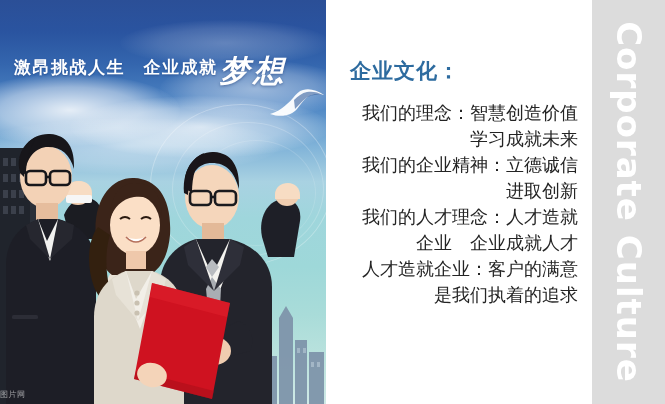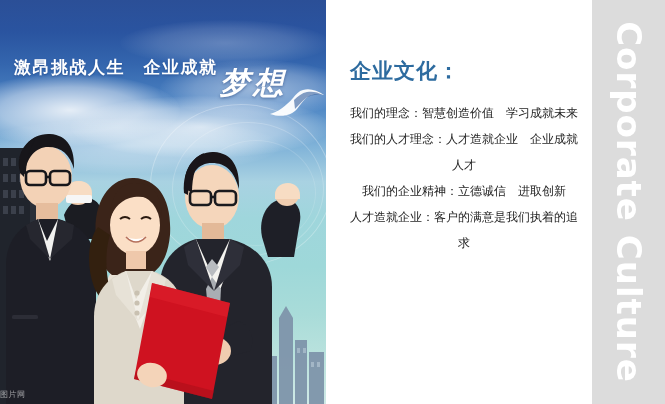--- a/index.html
+++ b/index.html
@@ -101,21 +101,21 @@
     font-family: "DejaVu Sans", "Liberation Sans", sans-serif;
   }
   .banner-title .calli {
     font-family: "DejaVu Serif", "Liberation Serif", serif;
     font-style: italic;
     font-size: 30px;
     font-weight: 700;
     letter-spacing: 4px;
     line-height: 0;
     position: relative;
-    top: 20px;
+    top: 8px;
     margin-left: 2px;
     text-shadow: 0 1px 3px rgba(20,50,110,0.5);
   }
 
   
   .skyline-left {
     position: absolute;
     left: 0;
     bottom: 0;
     width: 74px;
@@ -168,25 +168,25 @@
     font-weight: 700;
     color: #2d6b9f;
     letter-spacing: 1px;
     font-family: "DejaVu Sans", "Liberation Sans", sans-serif;
   }
   .content-body {
     position: absolute;
     left: 24px;
     top: 100px;
     width: 228px;
-    font-size: 12px;
+    font-size: 18px;
     line-height: 26px;
     color: #242424;
     font-family: "DejaVu Serif", "Liberation Serif", serif;
-    text-align: center;
+    text-align: right;
   }
   .content-body p {
     margin: 0;
     padding: 0;
   }
 
   
   #sidebar {
     position: absolute;
     left: 592px;
@@ -407,22 +407,22 @@
       </g>
     </svg>
 
     <div class="banner-watermark">图片网</div>
   </div>
 
   <div id="content">
     <div class="content-title">企业文化：</div>
     <div class="content-body">
       <p>我们的理念：智慧创造价值　学习成就未来</p>
+      <p>我们的企业精神：立德诚信　进取创新</p>
       <p>我们的人才理念：人才造就企业　企业成就人才</p>
-      <p>我们的企业精神：立德诚信　进取创新</p>
       <p>人才造就企业：客户的满意是我们执着的追求</p>
     </div>
   </div>
 
   <div id="sidebar">
     <div class="sidebar-label">Corporate Culture</div>
   </div>
 
 </div>
 

